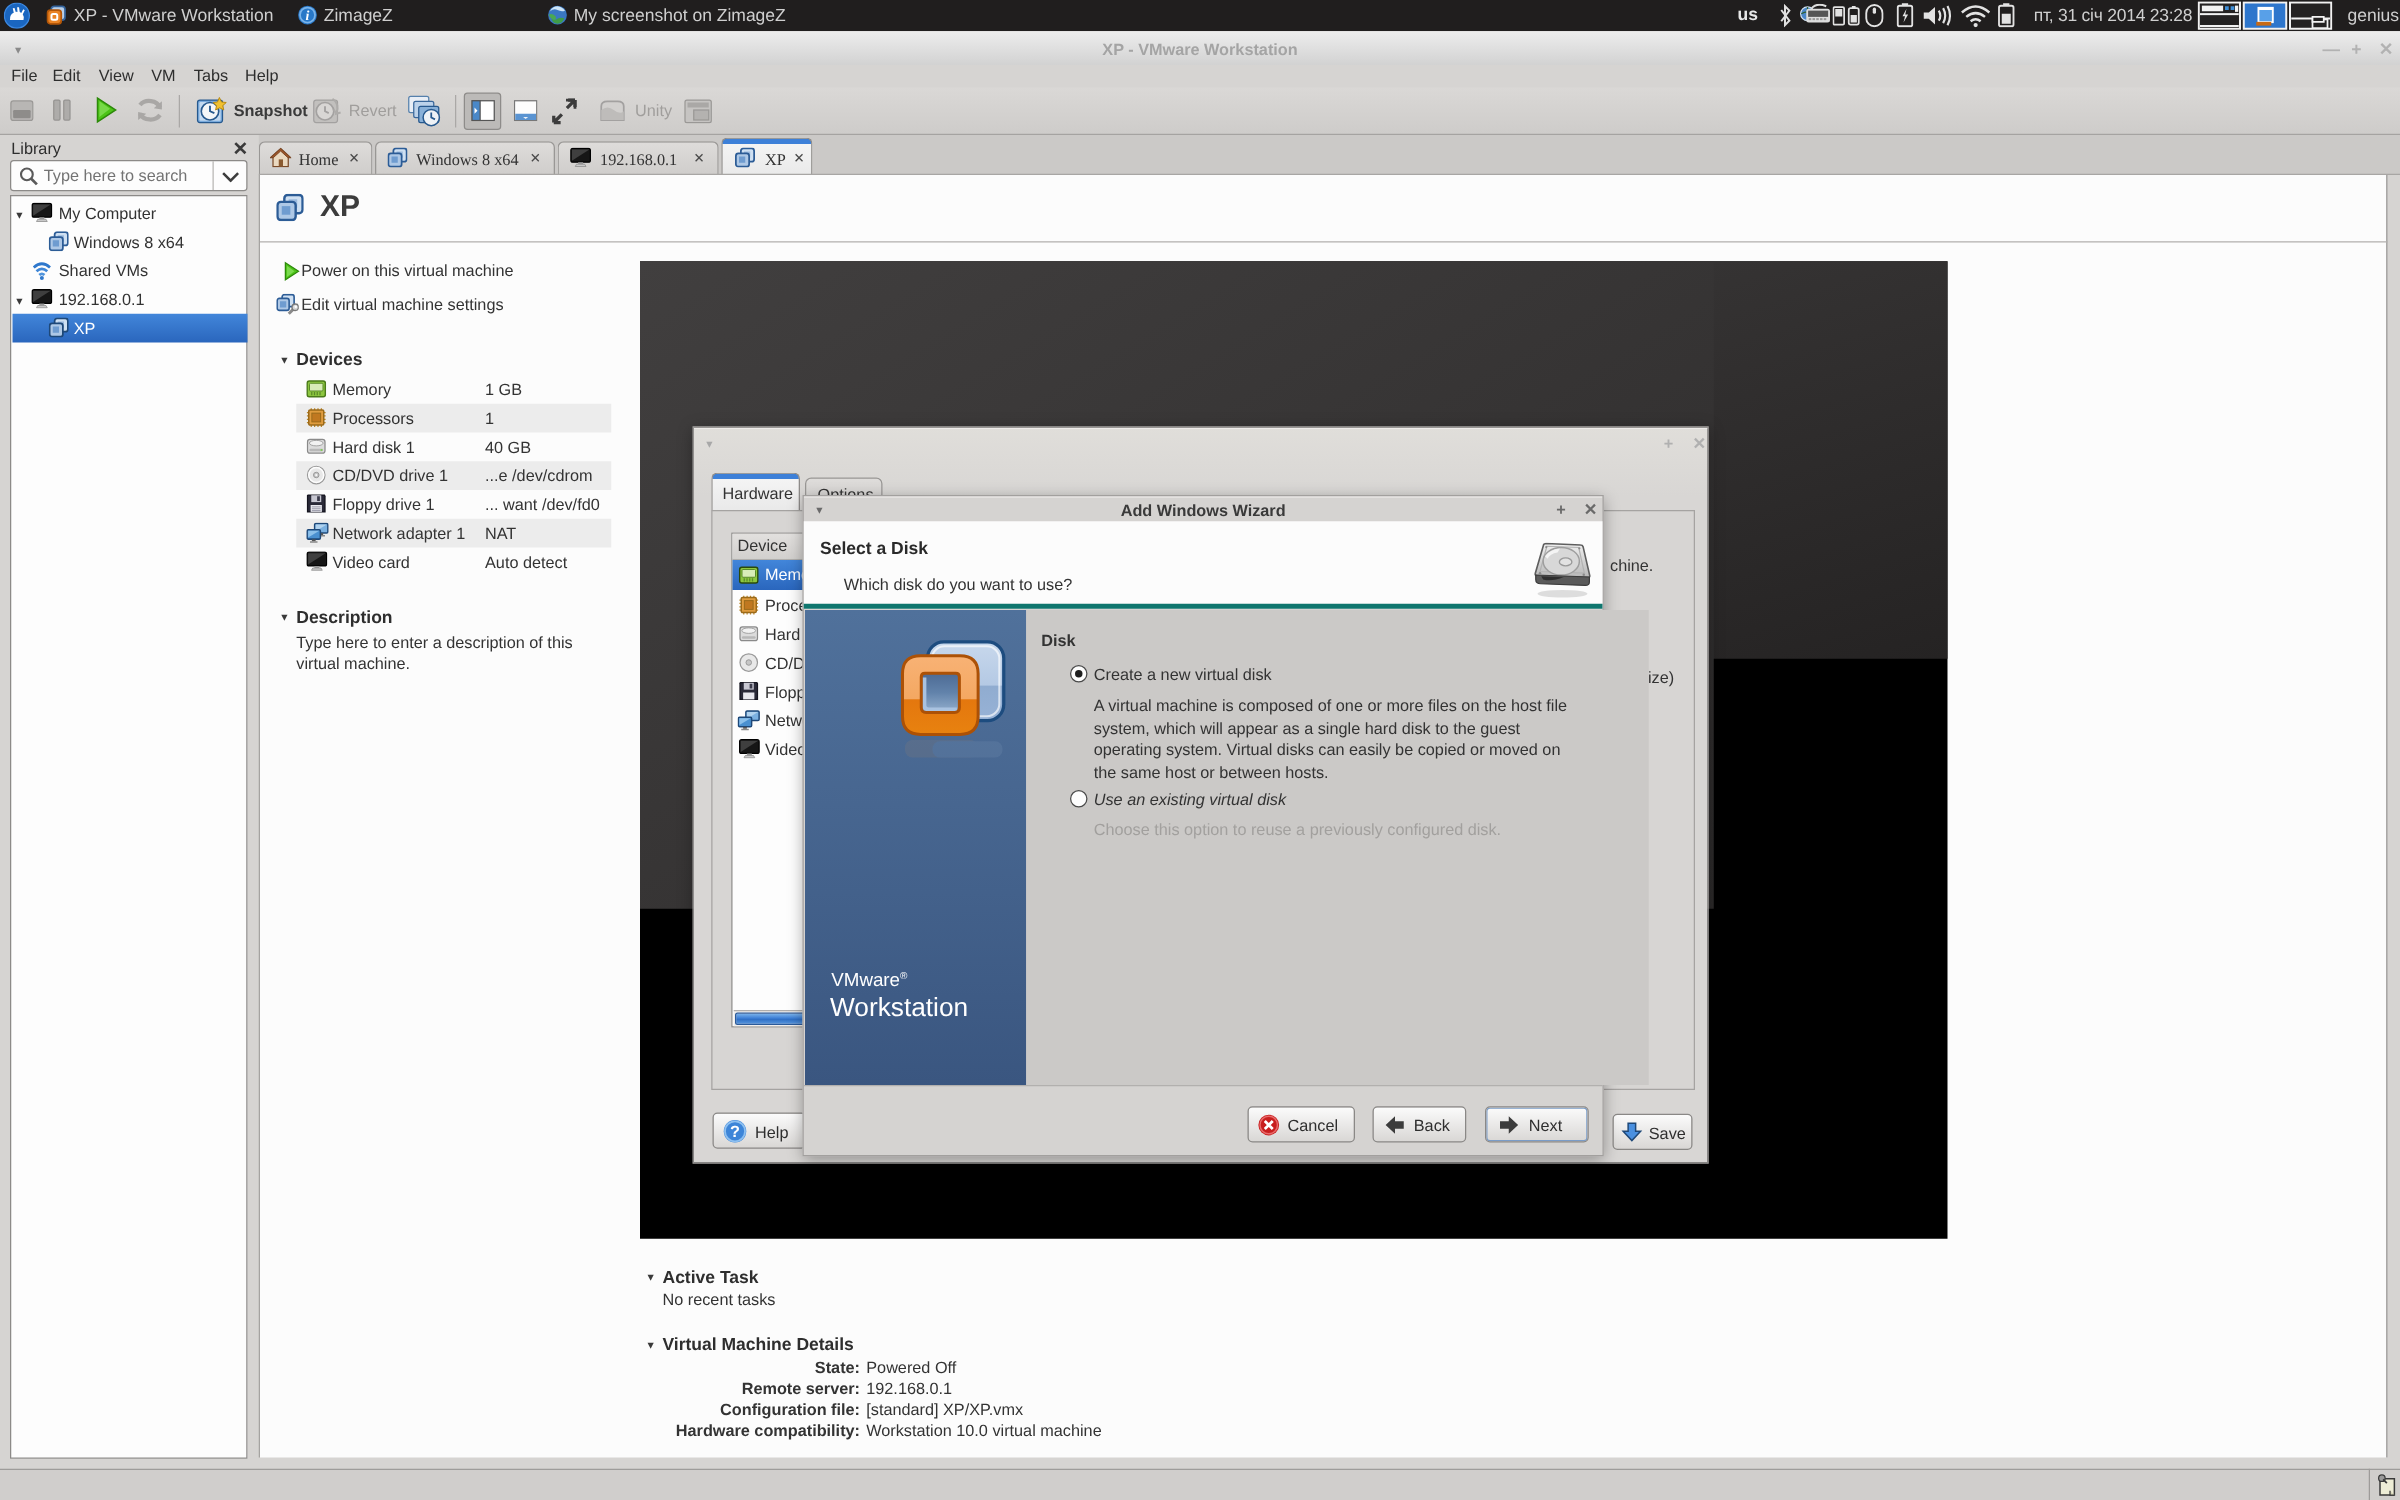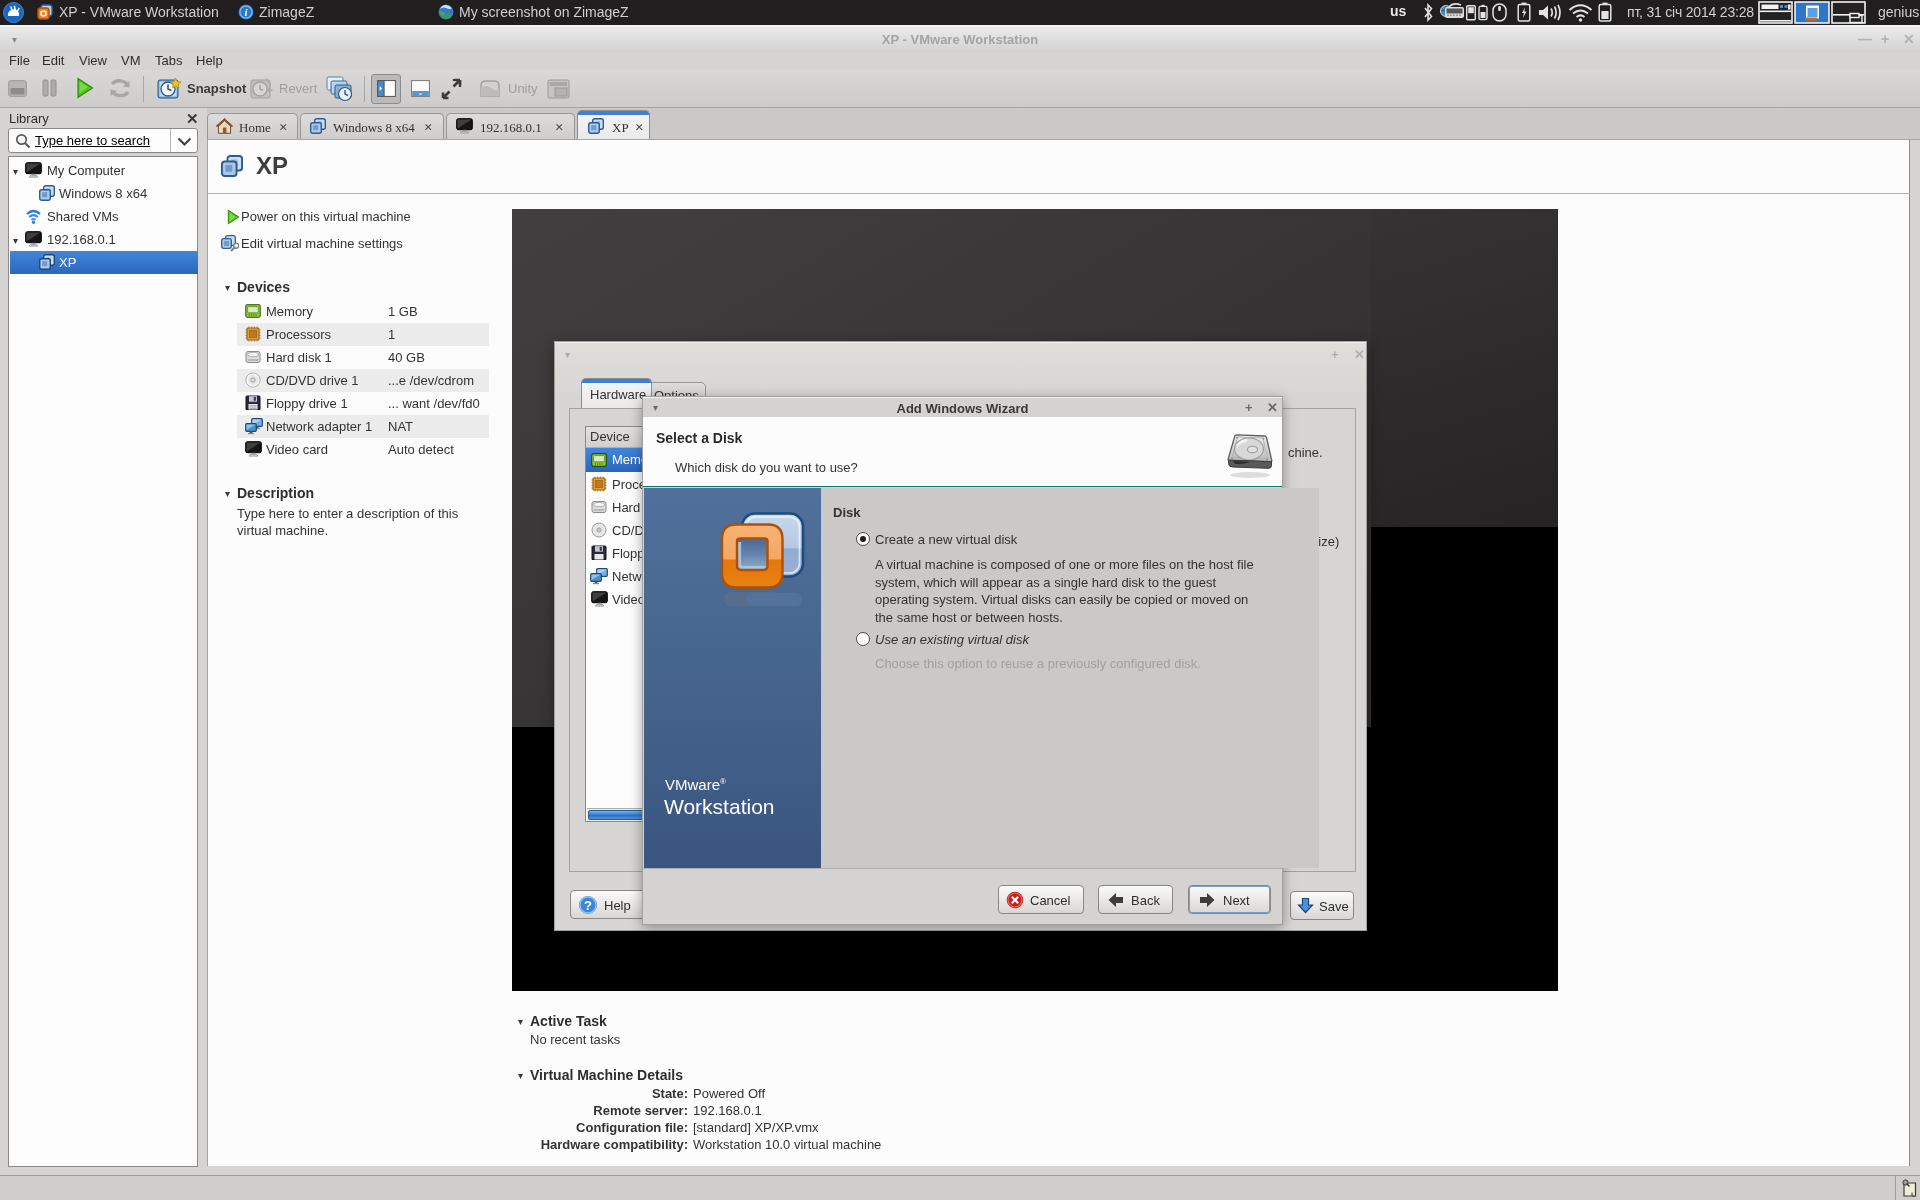--- a/index.html
+++ b/index.html
@@ -260,21 +260,21 @@
 </div>
 
 <div id="sidebar">
   <div style="position:absolute;left:9px;top:3px;color:#2e2e2e;">Library</div>
   <div style="position:absolute;left:186px;top:2px;color:#3a3a3a;font-size:15px;font-weight:bold;">✕</div>
   <div id="search">
     <svg class="abs" style="left:6px;top:4px;" width="16" height="16" viewBox="0 0 16 16">
       <circle cx="6.5" cy="6.5" r="4.7" fill="none" stroke="#5a5a5a" stroke-width="1.7"></circle>
       <path d="M10 10 L14.5 14.5" stroke="#5a5a5a" stroke-width="2.2"></path>
     </svg>
-    <div class="abs" style="left:26px;top:4px;color:#000000;text-decoration:underline;">Type here to search</div>
+    <div class="abs" style="left:26px;top:4px;color:#737373;">Type here to search</div>
     <div class="abs" style="left:161px;top:0;width:1px;height:23px;background:#b8b6b4;"></div>
     <svg class="abs" style="left:168px;top:8px;" width="15" height="9" viewBox="0 0 15 9">
       <path d="M1.5 1.5 L7.5 7.5 L13.5 1.5" stroke="#3e3e3e" stroke-width="2" fill="none"></path>
     </svg>
   </div>
   <div id="tree">
     <div class="trow" style="top:2px;">
       <div class="texp" style="left:3px;">▾</div>
       <svg class="abs" style="left:15px;top:3px;" width="17" height="16" viewBox="0 0 17 16">
         <rect x="0.7" y="0.7" width="15.6" height="11" rx="1.6" fill="#161616" stroke="#000"></rect>
@@ -514,21 +514,21 @@
 </div>
 
 <div class="dlg" id="vmsdlg" style="left:554px;top:341px;width:813px;height:590px;background:linear-gradient(#e0deda,#d8d6d4 55px,#d8d6d4);">
   <div class="abs" style="left:10px;top:7px;color:#a8a8a8;font-size:10px;">▾</div>
   <div class="abs" style="left:776px;top:5px;color:#b0b0b0;font-weight:bold;">+</div>
   <div class="abs" style="left:799px;top:5px;color:#b0b0b0;font-weight:bold;">✕</div>
 
   <div class="abs" style="left:89px;top:40px;width:62px;height:27px;background:linear-gradient(#dedcda,#cfcdcb);border:1px solid #999795;border-radius:5px 5px 0 0;">
     <div class="abs" style="left:9px;top:5px;">Options</div>
   </div>
-  <div class="abs" style="left:14px;top:36px;width:71px;height:31px;background:linear-gradient(#3d80d8 0 4px,#f4f4f4 4px,#e9e9e9 100%);border:1px solid #8e8c8a;border-bottom:none;border-radius:5px 5px 0 0;margin-left:12px;">
+  <div class="abs" style="left:14px;top:36px;width:71px;height:31px;background:linear-gradient(#3d80d8 0 4px,#f4f4f4 4px,#e9e9e9 100%);border:1px solid #8e8c8a;border-bottom:none;border-radius:5px 5px 0 0;">
     <div class="abs" style="left:8px;top:8px;">Hardware</div>
   </div>
 
   <div class="abs" style="left:14px;top:66px;width:787px;height:464px;background:#d7d5d3;border:1px solid #a5a3a1;"></div>
 
   <div class="abs" style="left:30px;top:84px;width:200px;height:396px;background:#fdfdfd;border:1px solid #8c8a88;">
     <div class="abs" style="left:0;top:0;width:198px;height:21px;background:linear-gradient(#e2e0de,#d2d0ce);border-bottom:1px solid #b0aeac;">
       <div class="abs" style="left:4px;top:2px;">Device</div>
     </div>
     <div class="abs" style="left:0;top:21px;width:198px;height:24px;background:linear-gradient(#4286da,#2a66bd);">
@@ -619,21 +619,21 @@
     <div class="bt" style="left:28px;">Save</div>
   </div>
 </div>
 
 <div class="dlg" id="wizdlg" style="left:642px;top:396px;width:641px;height:529px;background:#d5d3d1;">
   <div class="abs" style="left:10px;top:5px;color:#6a6a6a;font-size:10px;">▾</div>
   <div class="abs" style="left:0;top:4px;width:100%;text-align:center;font-weight:bold;color:#3a3a3a;">Add Windows Wizard</div>
   <div class="abs" style="left:602px;top:3px;color:#6a6a6a;font-weight:bold;">+</div>
   <div class="abs" style="left:624px;top:3px;color:#6a6a6a;font-weight:bold;">✕</div>
 
-  <div class="abs" style="left:0;top:20px;width:639px;height:70px;background:#fcfcfc;border-bottom:1px solid #0f766e;">
+  <div class="abs" style="left:0;top:20px;width:639px;height:70px;background:#fcfcfc;border-bottom:4px solid #0f766e;">
     <div class="abs" style="left:13px;top:13px;font-weight:bold;font-size:14px;color:#2a2a2a;">Select a Disk</div>
     <div class="abs" style="left:32px;top:43px;">Which disk do you want to use?</div>
     <svg class="abs" style="left:583px;top:17px;" width="47" height="46" viewBox="0 0 47 46">
       <defs>
         <linearGradient id="hdg" x1="0" y1="0" x2="0" y2="1">
           <stop offset="0" stop-color="#f0f0f0"></stop>
             <stop offset="1" stop-color="#b8b8b8"></stop>
         </linearGradient>
       </defs>
       <ellipse cx="24" cy="41" rx="20" ry="3" fill="#000" opacity="0.12"></ellipse>

